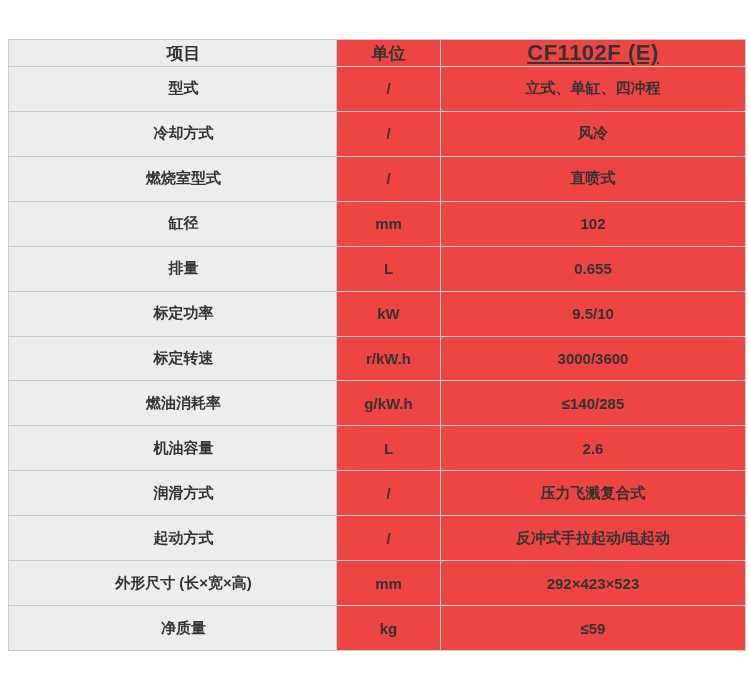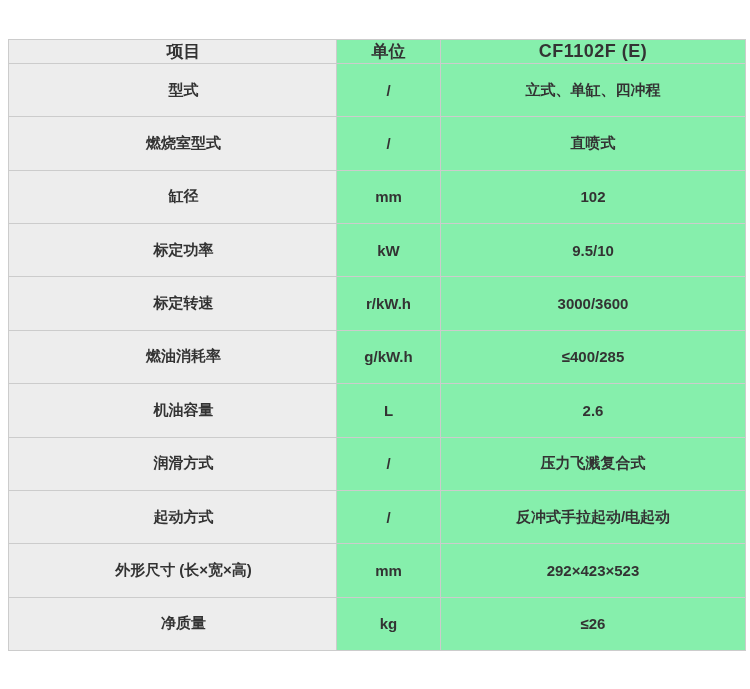--- a/index.html
+++ b/index.html
@@ -27,32 +27,33 @@
     height: 612px;
     border-collapse: collapse;
     table-layout: fixed;
   }
   .spec-table th,
   .spec-table td {
     border: 1px solid #cccccc;
     text-align: center;
     vertical-align: middle;
     padding: 0 6px;
-    background: #86efac;
+    background: #ef4444;
     white-space: nowrap;
     overflow: hidden;
   }
   .spec-table th {
     font-size: 17px;
     font-weight: 700;
     color: #333333;
   }
   .spec-table th.model-header {
-    font-size: 18px;
+    font-size: 22px;
     letter-spacing: 0.5px;
+    text-decoration: underline;
   }
   .spec-table td {
     font-size: 15px;
     font-weight: 700;
     color: #333333;
   }
   .spec-table th.item-col,
   .spec-table td.item-col {
     background: #ededed;
     padding-left: 28px;
@@ -78,43 +79,53 @@
         <th class="model-header">CF1102F (E)</th>
       </tr>
     </thead>
     <tbody>
       <tr>
         <td class="item-col">型式</td>
         <td>/</td>
         <td>立式、单缸、四冲程</td>
       </tr>
       <tr>
+        <td class="item-col">冷却方式</td>
+        <td>/</td>
+        <td>风冷</td>
+      </tr>
+      <tr>
         <td class="item-col">燃烧室型式</td>
         <td>/</td>
         <td>直喷式</td>
       </tr>
       <tr>
         <td class="item-col">缸径</td>
         <td>mm</td>
         <td>102</td>
+      </tr>
+      <tr>
+        <td class="item-col">排量</td>
+        <td>L</td>
+        <td>0.655</td>
       </tr>
       <tr>
         <td class="item-col">标定功率</td>
         <td>kW</td>
         <td>9.5/10</td>
       </tr>
       <tr>
         <td class="item-col">标定转速</td>
         <td>r/kW.h</td>
         <td>3000/3600</td>
       </tr>
       <tr>
         <td class="item-col">燃油消耗率</td>
         <td>g/kW.h</td>
-        <td>≤400/285</td>
+        <td>≤140/285</td>
       </tr>
       <tr>
         <td class="item-col">机油容量</td>
         <td>L</td>
         <td>2.6</td>
       </tr>
       <tr>
         <td class="item-col">润滑方式</td>
         <td>/</td>
         <td>压力飞溅复合式</td>
@@ -125,17 +136,17 @@
         <td>反冲式手拉起动/电起动</td>
       </tr>
       <tr>
         <td class="item-col">外形尺寸 (长×宽×高)</td>
         <td>mm</td>
         <td>292×423×523</td>
       </tr>
       <tr>
         <td class="item-col">净质量</td>
         <td>kg</td>
-        <td>≤26</td>
+        <td>≤59</td>
       </tr>
     </tbody>
   </table>
 </div>
 
 </body></html>

